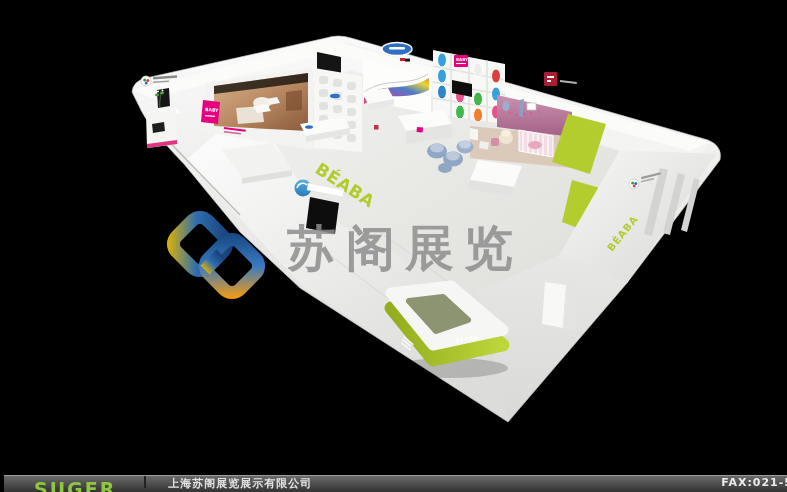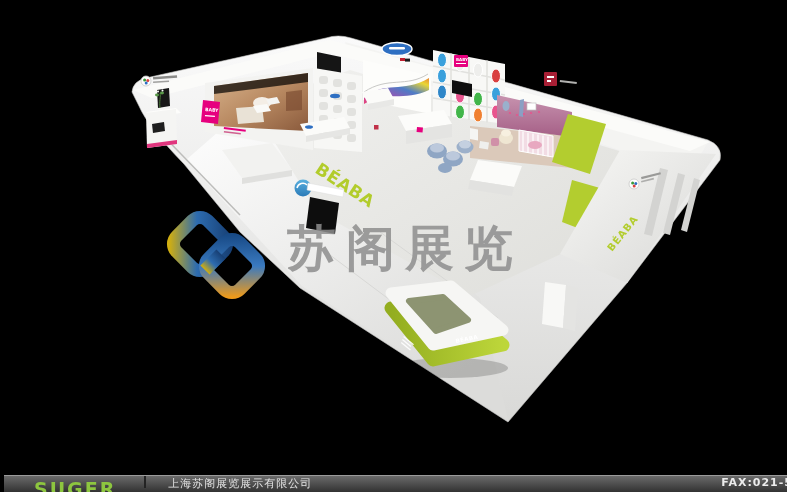--- a/index.html
+++ b/index.html
@@ -12,21 +12,21 @@
   .wm-sub{position:absolute;left:299px;top:262px;font-size:27px;font-weight:bold;
           color:#868686;opacity:.8;letter-spacing:4px;white-space:nowrap;}
   .wm-logo{position:absolute;left:158px;top:203px;}
   
   .footer{position:absolute;left:4px;right:0;bottom:0;height:16px;border-top:1px solid #9b9b9b;
           background:linear-gradient(#6a6a6a,#323232);display:flex;
           overflow:hidden;gap:12px;}
   .footer .brand{font-size:19px;font-weight:bold;color:#8dc63f;margin-left:30px;
                  letter-spacing:2px;transform:translateY(4px);line-height:1;}
   .footer .divider{width:2px;height:12px;background:#232323;margin:0 10px 0 16px;flex:none;}
-  .footer .company{font-size:11px;font-weight:normal;color:#e3e3e3;letter-spacing:1px;white-space:nowrap;}
+  .footer .company{font-size:11px;font-weight:bold;color:#e3e3e3;letter-spacing:1px;white-space:nowrap;}
   .footer .contact{margin-left:auto;margin-right:-6px;display:flex;gap:16px;font-size:11px;
                    color:#ececec;letter-spacing:1px;white-space:nowrap;font-weight:bold;}
 </style>
 </head>
 <body>
 
 <div class="stage">
 
   <svg class="scene" width="787" height="475" viewBox="0 0 787 475">
     <defs>

